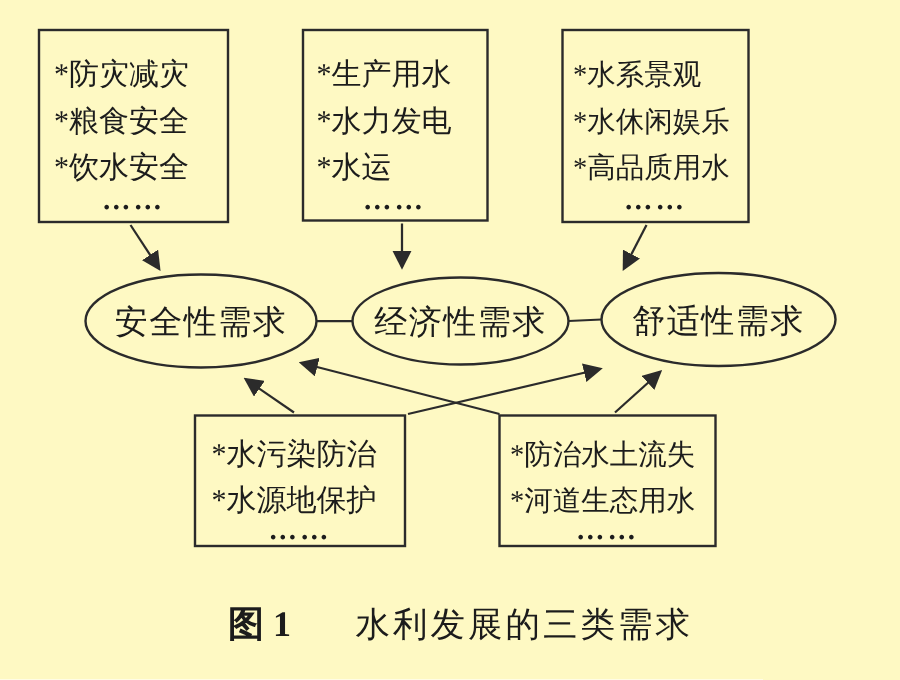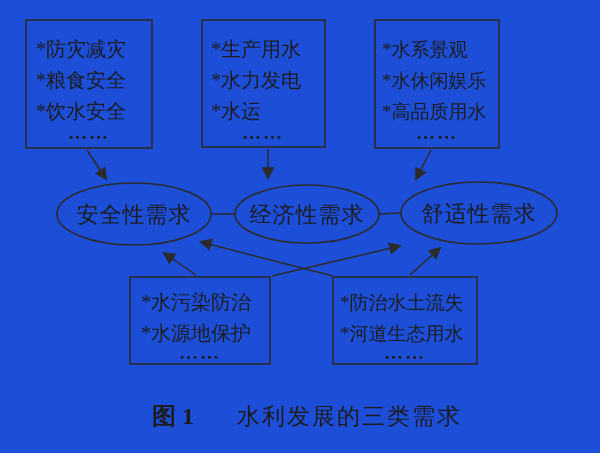--- a/index.html
+++ b/index.html
@@ -4,21 +4,21 @@
 <style>
   html, body {
     margin: 0;
     padding: 0;
     background: #ffffff;
   }
   .figure-canvas {
     position: relative;
     width: 600px;
     height: 453px;
-    background: #1d4ed8;
+    background: #fef9c3;
     overflow: hidden;
     font-family: "Liberation Serif", "DejaVu Serif", serif;
   }
   svg text {
     font-family: "Liberation Serif", "DejaVu Serif", serif;
     fill: #1c1c1c;
   }
   .box-line { font-size: 20px; }
   .box-line-sm { font-size: 19px; }
   .dots-line { font-size: 19px; font-weight: bold; letter-spacing: 2px; }

